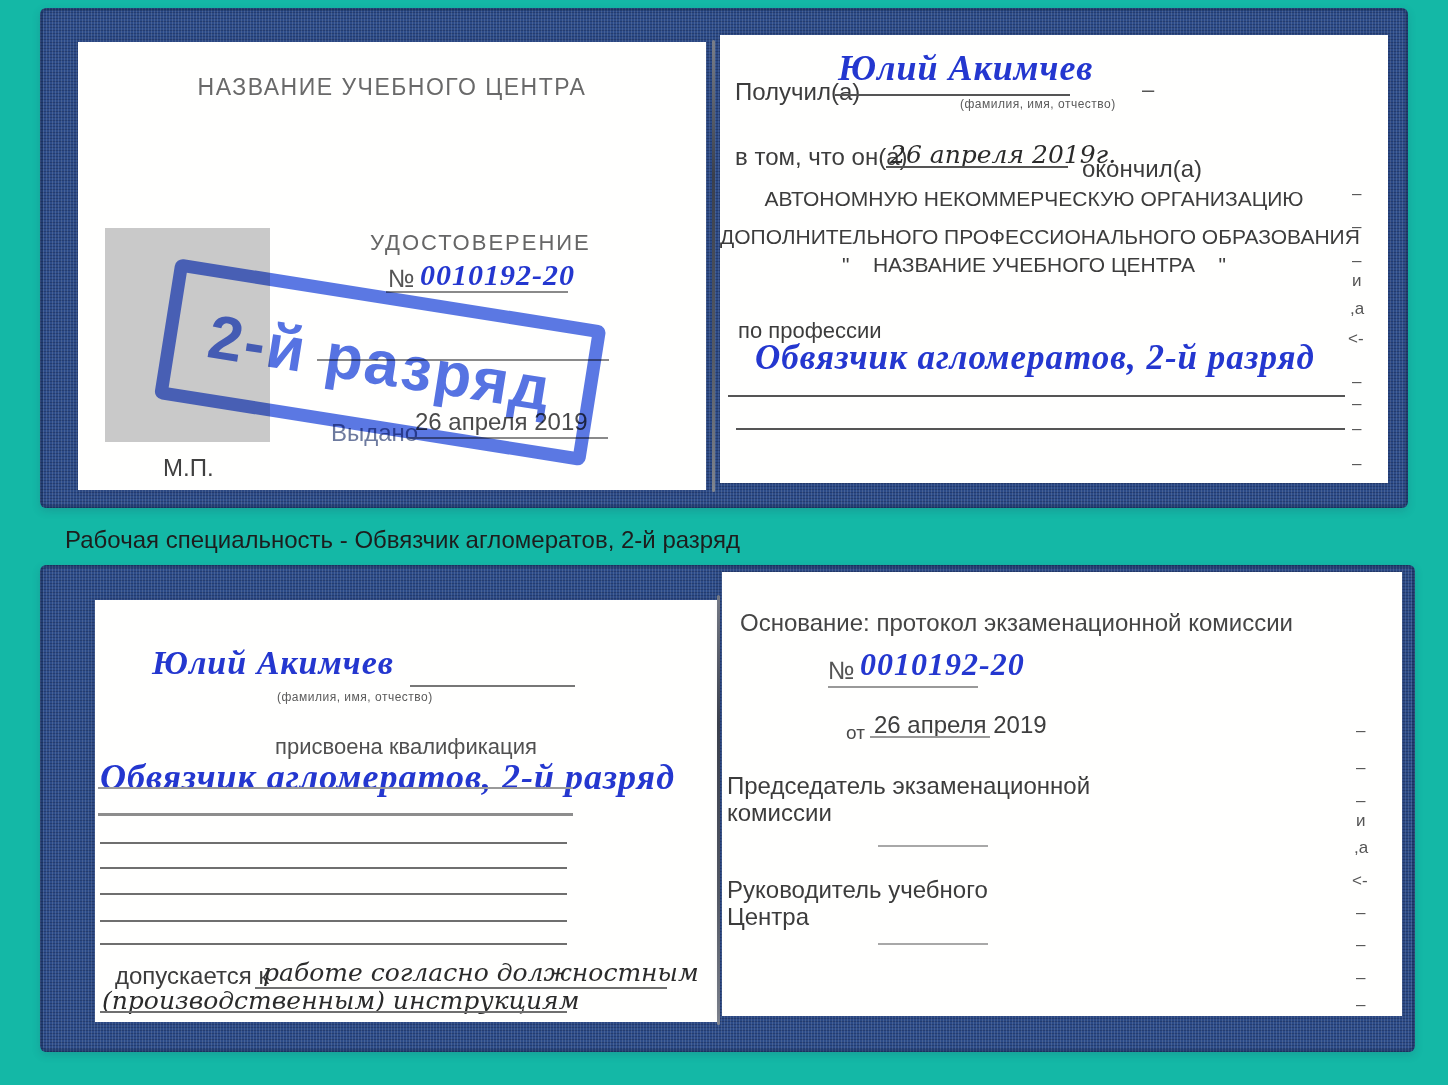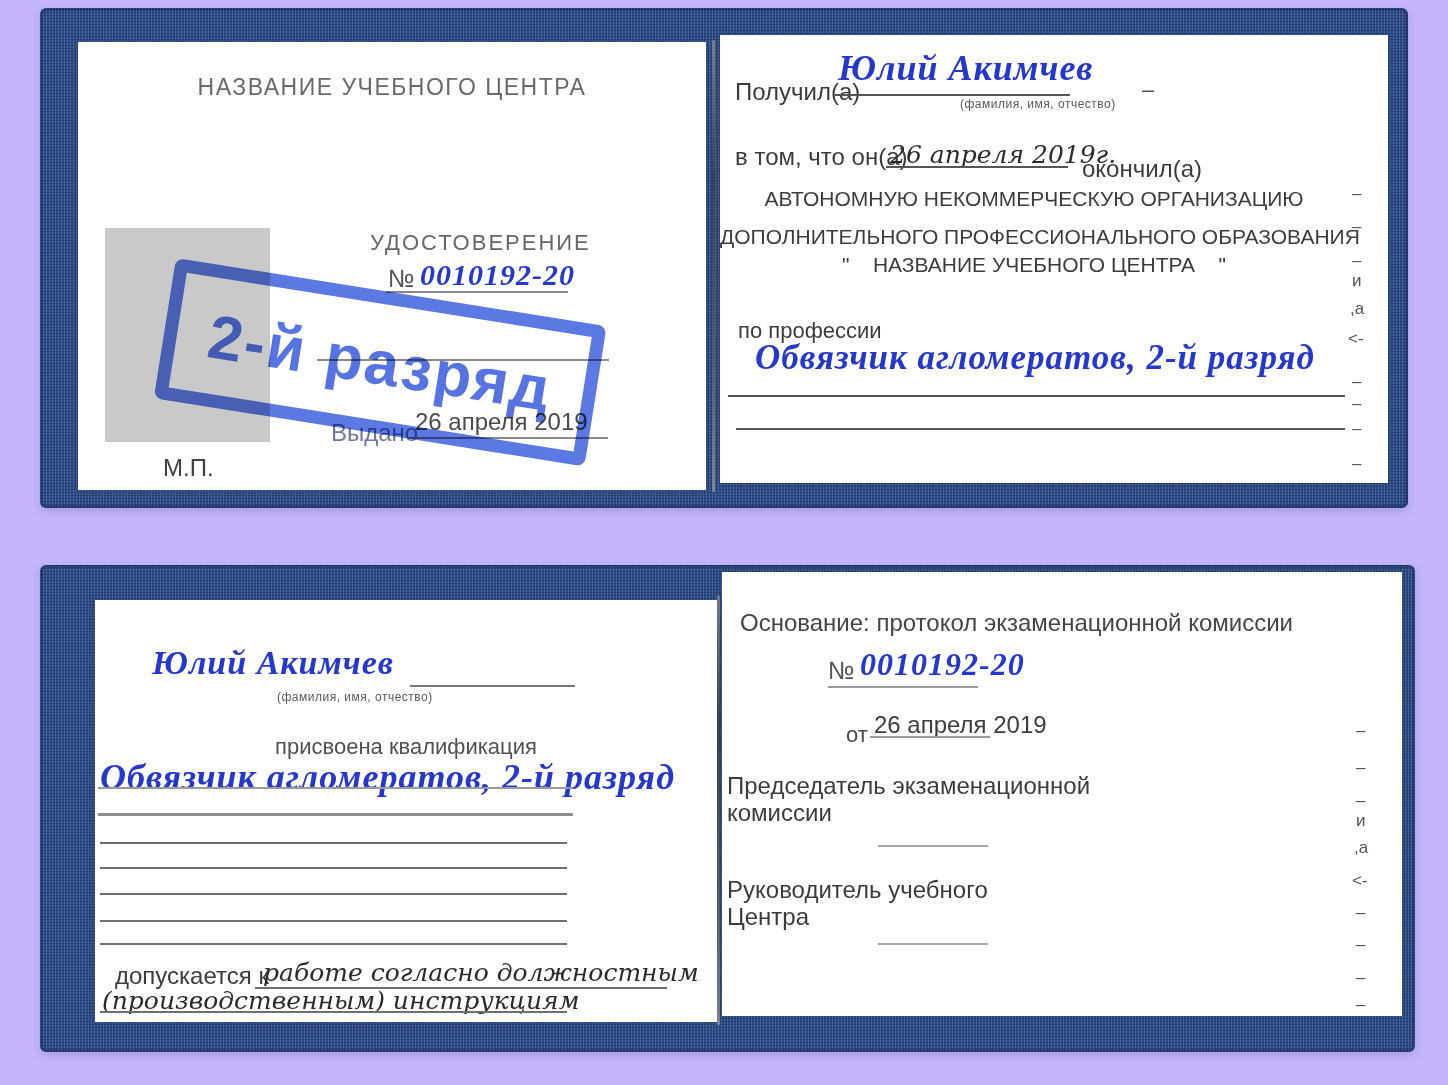--- a/index.html
+++ b/index.html
@@ -1,17 +1,17 @@
 <!DOCTYPE html>
 <html><head>
 <meta charset="utf-8">
 <style>
   html,body{margin:0;padding:0;}
   body{background:#f7f8fb;font-family:"Liberation Sans",sans-serif;}
-  #root{position:relative;width:1448px;height:1085px;background:#c4b5fd;overflow:hidden;}
+  #root{position:relative;width:1448px;height:1085px;background:#14b8a6;overflow:hidden;}
 
   .folder{
     position:absolute;
     background-color:#2d4c89;
     background-image:
       repeating-linear-gradient(90deg, rgba(255,255,255,.12) 0 1px, rgba(0,0,0,0) 1px 3px),
       repeating-linear-gradient(0deg, rgba(8,18,48,.28) 0 1px, rgba(0,0,0,0) 1px 3px);
     border-radius:6px;
     box-shadow: inset 0 0 0 3px rgba(5,15,45,.25), 0 3px 8px rgba(40,50,90,.18);
   }
@@ -114,20 +114,21 @@
     <span class="edge-mark" style="left:632px;top:217px;">–</span>
     <span class="edge-mark" style="left:632px;top:237px;">и</span>
     <span class="edge-mark" style="left:630px;top:265px;">,а</span>
     <span class="edge-mark" style="left:628px;top:295px;">&lt;-</span>
     <span class="edge-mark" style="left:632px;top:338px;">–</span>
     <span class="edge-mark" style="left:632px;top:360px;">–</span>
     <span class="edge-mark" style="left:632px;top:385px;">–</span>
     <span class="edge-mark" style="left:632px;top:420px;">–</span>
   </div>
 
+  <div class="caption" style="left:65px;top:526px;">Рабочая специальность - Обвязчик агломератов, 2-й разряд</div>
 
   <div class="folder" style="left:40px;top:565px;width:1375px;height:487px;"></div>
 
   <div class="page" style="left:95px;top:600px;width:622px;height:422px;">
     <div class="ink" style="position:absolute;left:57px;top:44px;font-size:34px;">Юлий Акимчев</div>
     <div class="line" style="left:315px;top:85px;width:165px;height:1.5px;background:#777;"></div>
     <div class="txt hint" style="left:182px;top:90px;">(фамилия, имя, отчество)</div>
 
     <div class="txt centered" style="top:134px;font-size:22px;color:#505050;">присвоена квалификация</div>
     <div class="ink" style="position:absolute;left:5px;top:156px;font-size:36px;">Обвязчик агломератов, 2-й разряд</div>
@@ -149,21 +150,21 @@
 
   <div class="fold" style="left:717px;top:595px;height:430px;"></div>
 
   <div class="page" style="left:722px;top:572px;width:680px;height:444px;">
     <div class="txt" style="left:18px;top:37px;font-size:24px;color:#454545;">Основание:  протокол  экзаменационной  комиссии</div>
 
     <div class="txt" style="left:106px;top:84px;font-size:25px;color:#555;">№</div>
     <div class="ink" style="position:absolute;left:138px;top:74px;font-size:32px;">0010192-20</div>
     <div class="line" style="left:106px;top:114px;width:150px;background:#999;"></div>
 
-    <div class="txt" style="left:124px;top:150px;font-size:22px;color:#4a4a4a;">от</div>
+    <div class="txt" style="left:124px;top:150px;font-size:19px;color:#4a4a4a;">от</div>
     <div class="txt" style="left:152px;top:139px;font-size:24px;color:#3e3e3e;">26 апреля 2019</div>
     <div class="line" style="left:148px;top:164px;width:120px;background:#999;"></div>
 
     <div class="txt" style="left:5px;top:200px;font-size:24px;">Председатель экзаменационной</div>
     <div class="txt" style="left:5px;top:227px;font-size:24px;">комиссии</div>
     <div class="line" style="left:156px;top:273px;width:110px;background:#a8a8a8;"></div>
 
     <div class="txt" style="left:5px;top:304px;font-size:24px;">Руководитель учебного</div>
     <div class="txt" style="left:5px;top:331px;font-size:24px;">Центра</div>
     <div class="line" style="left:156px;top:371px;width:110px;background:#a8a8a8;"></div>

